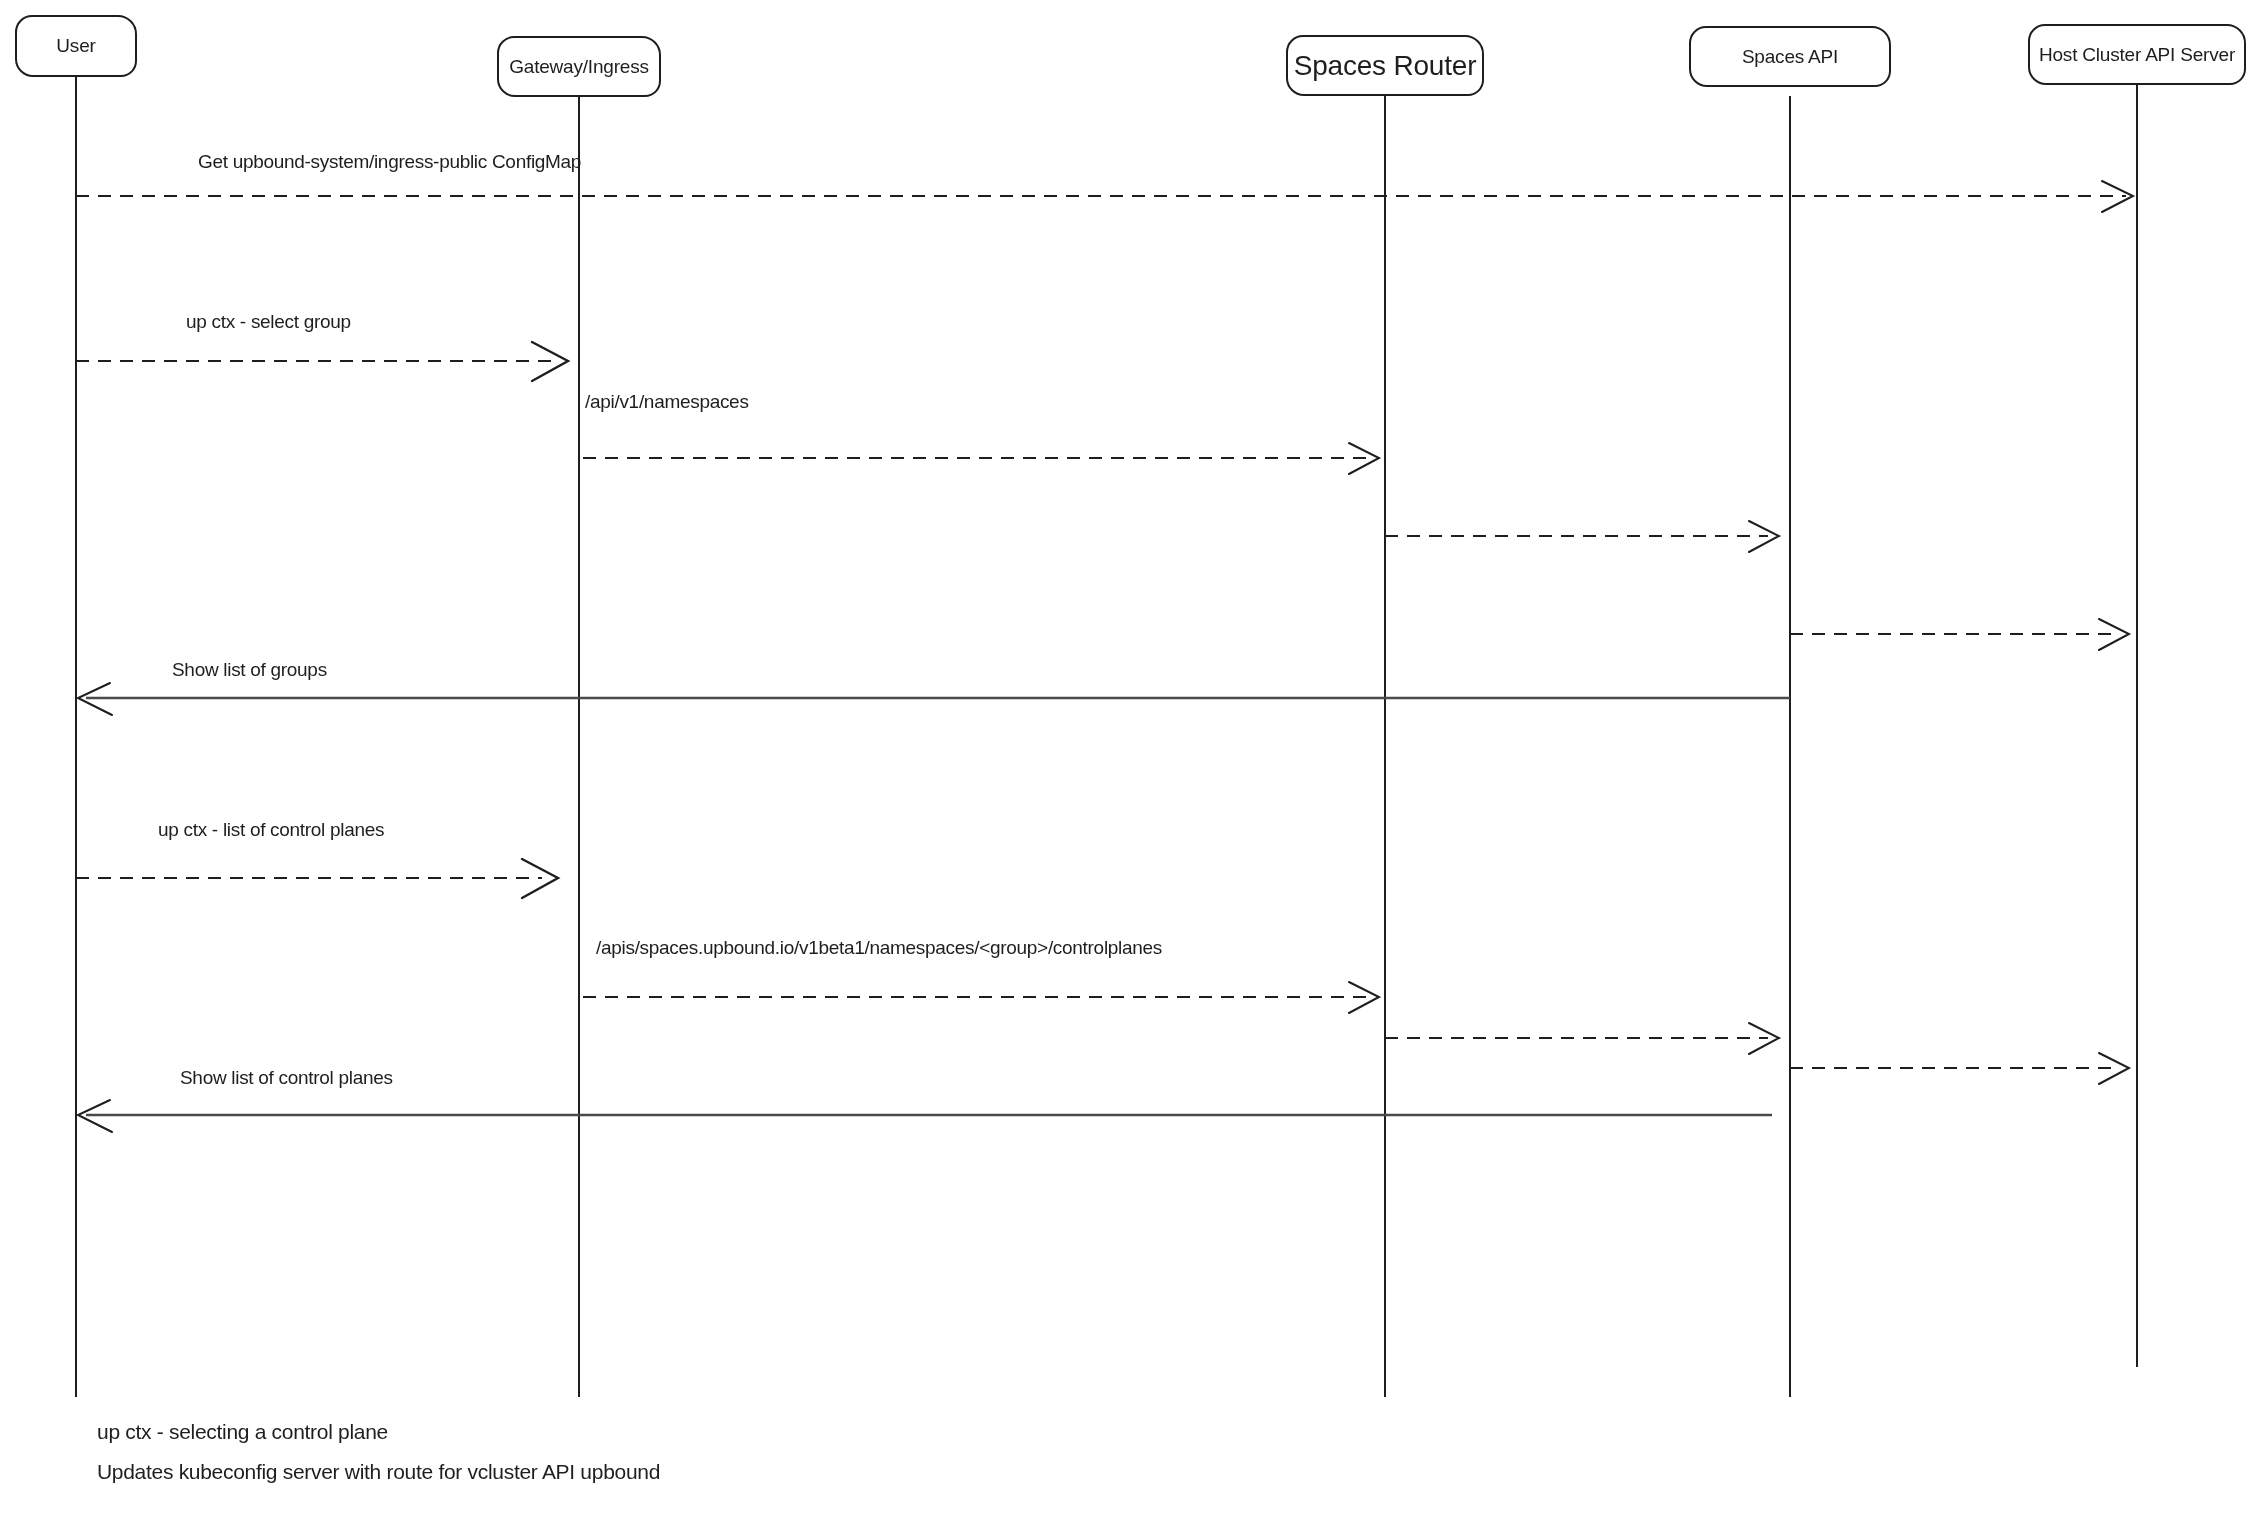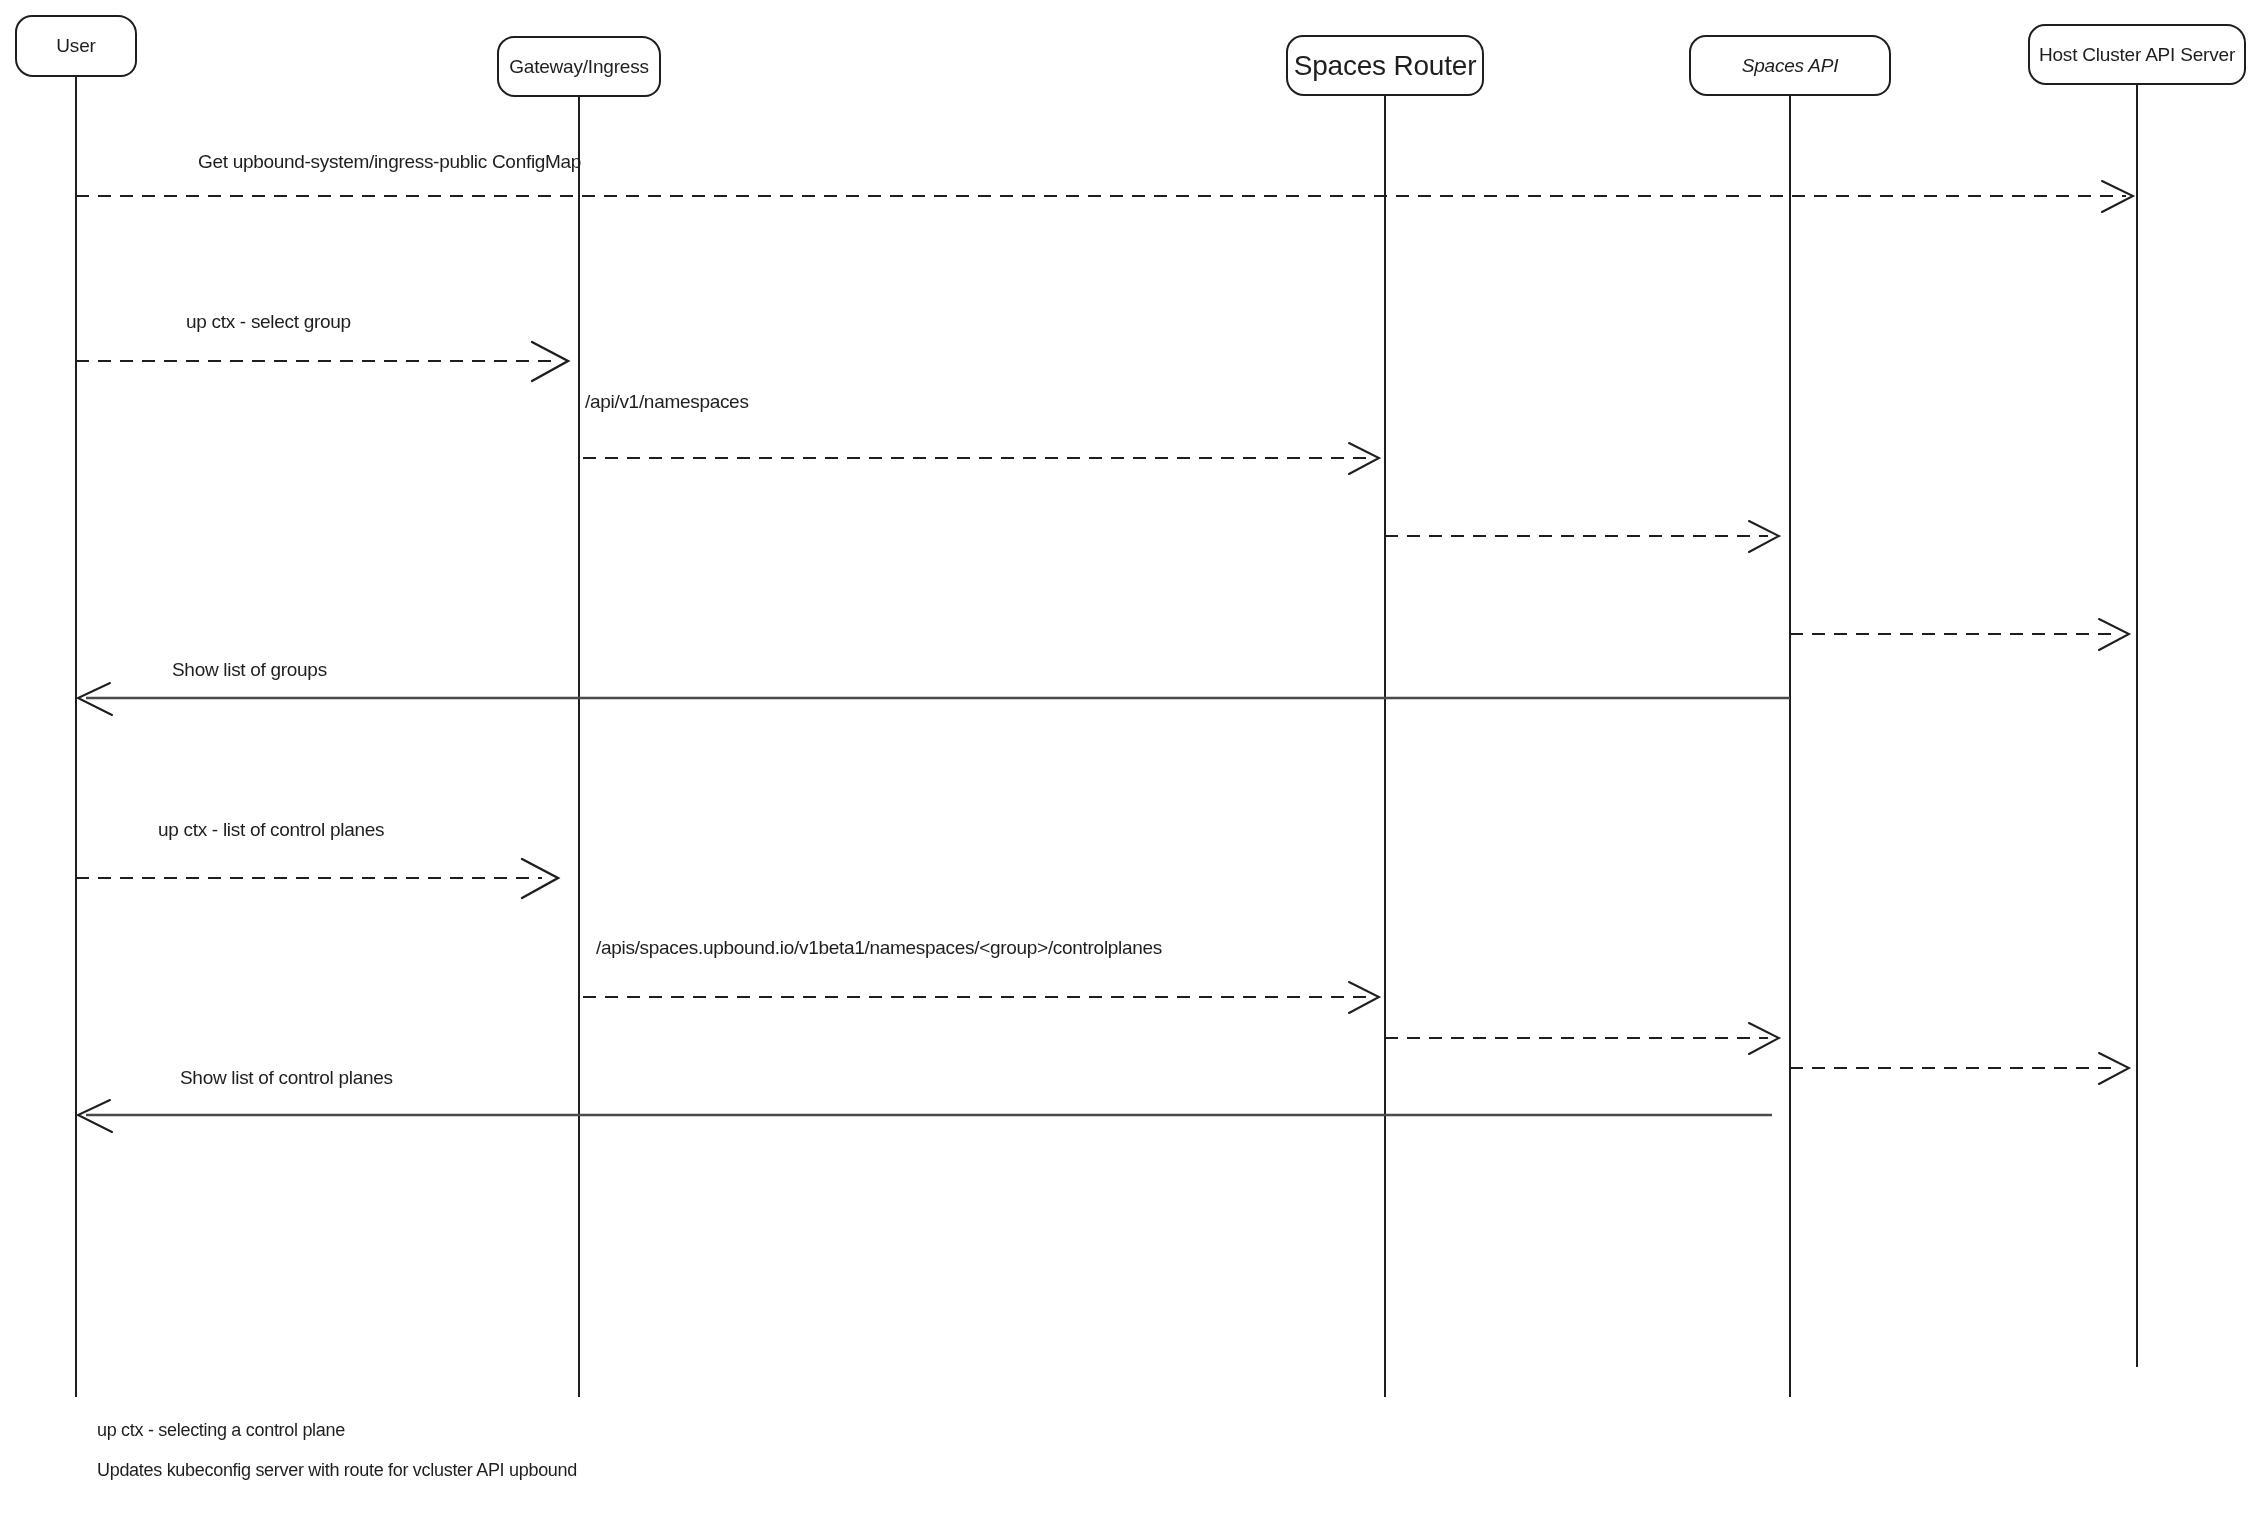--- a/index.html
+++ b/index.html
@@ -39,21 +39,21 @@
   }
   .note {
     position: absolute;
     font-size: 19px;
     letter-spacing: -0.3px;
     text-align: center;
     line-height: 27px;
   }
   .footnote {
     position: absolute;
-    font-size: 18px;
+    font-size: 21px;
     letter-spacing: -0.3px;
     white-space: nowrap;
   }
 </style>
 </head>
 <body>
 
 <div id="canvas">
 
   <svg id="wires" width="2252" height="1532" viewBox="0 0 2252 1532">
@@ -122,21 +122,21 @@
 
   <div class="actor-box" style="left:15px; top:15px; width:122px; height:62px;">
     <span>User</span>
   </div>
   <div class="actor-box" style="left:497px; top:36px; width:164px; height:61px;">
     <span>Gateway/Ingress</span>
   </div>
   <div class="actor-box big" style="left:1286px; top:35px; width:198px; height:61px;">
     <span>Spaces Router</span>
   </div>
-  <div class="actor-box" style="left:1689px; top:35px; width:202px; height:61px;font-style:italic;">
+  <div class="actor-box" style="left:1689px; top:26px; width:202px; height:61px;">
     <span>Spaces API</span>
   </div>
   <div class="actor-box" style="left:2028px; top:24px; width:218px; height:61px;text-align:center;">
     <span>Host Cluster API Server</span>
   </div>
 
   <div class="msg-label" style="left:198px; top:150px;">Get upbound-system/ingress-public ConfigMap</div>
 
 
   <div class="msg-label" style="left:186px; top:310px;">up ctx - select group</div>

